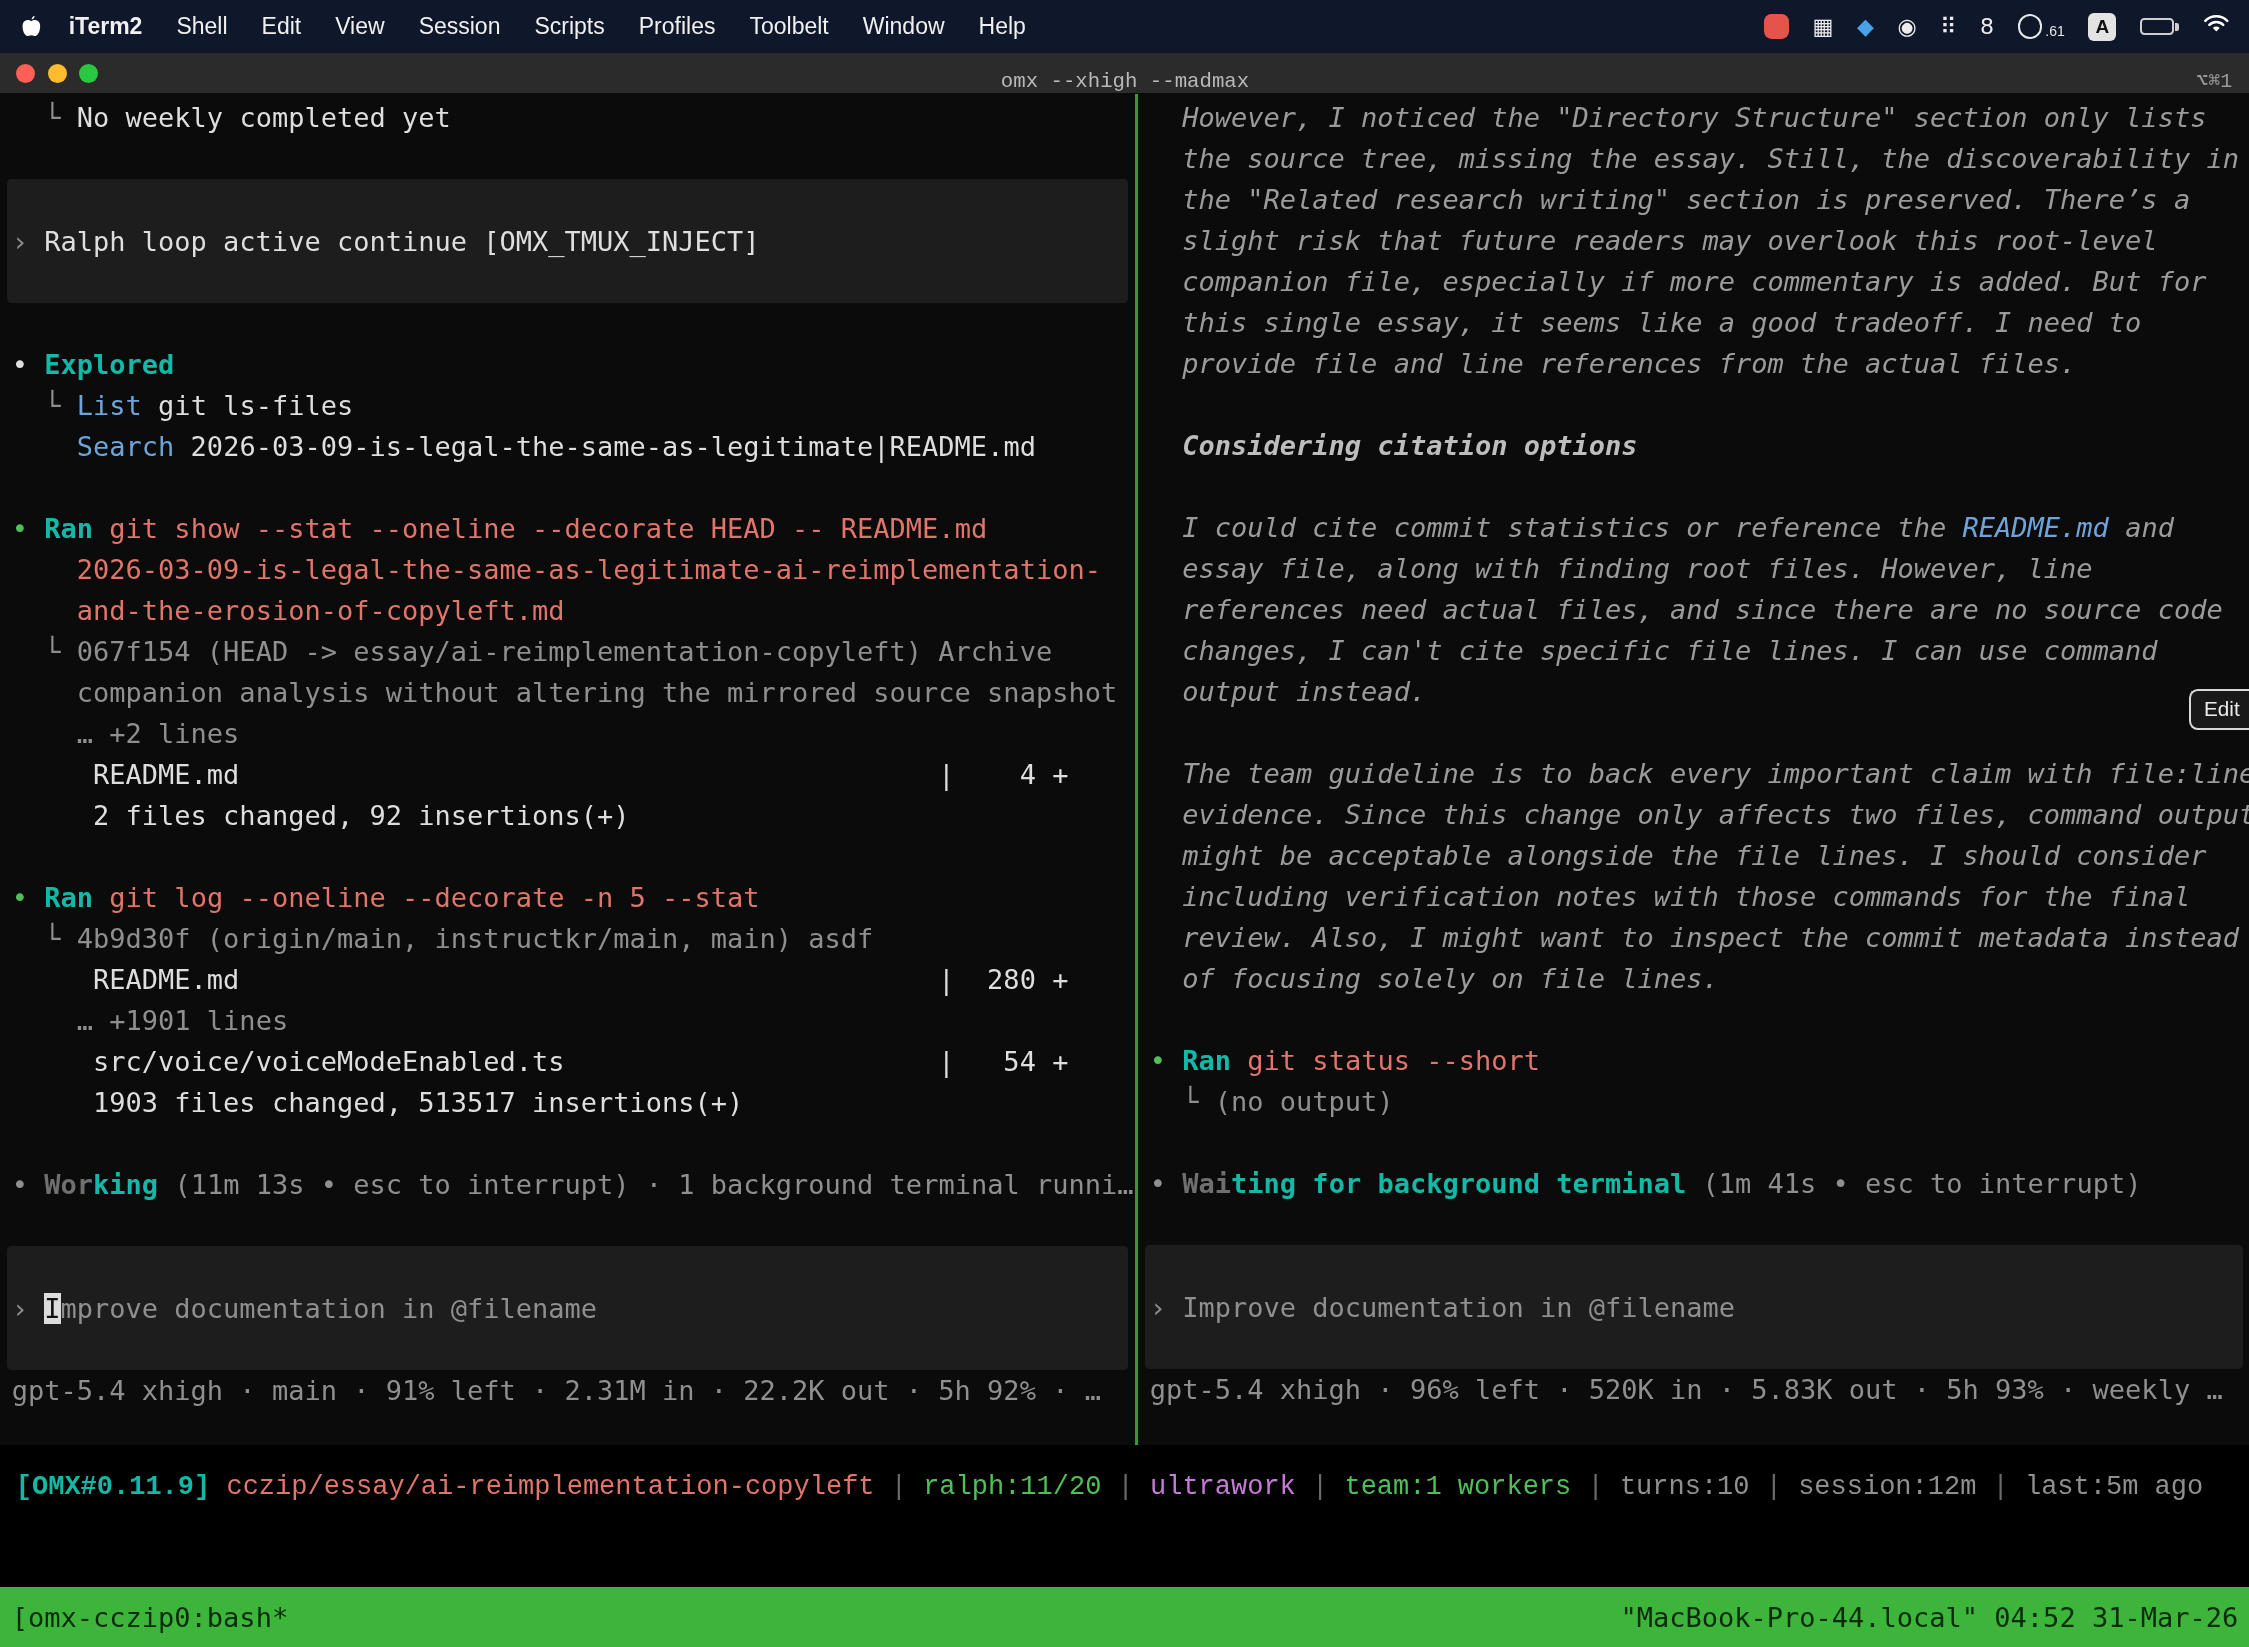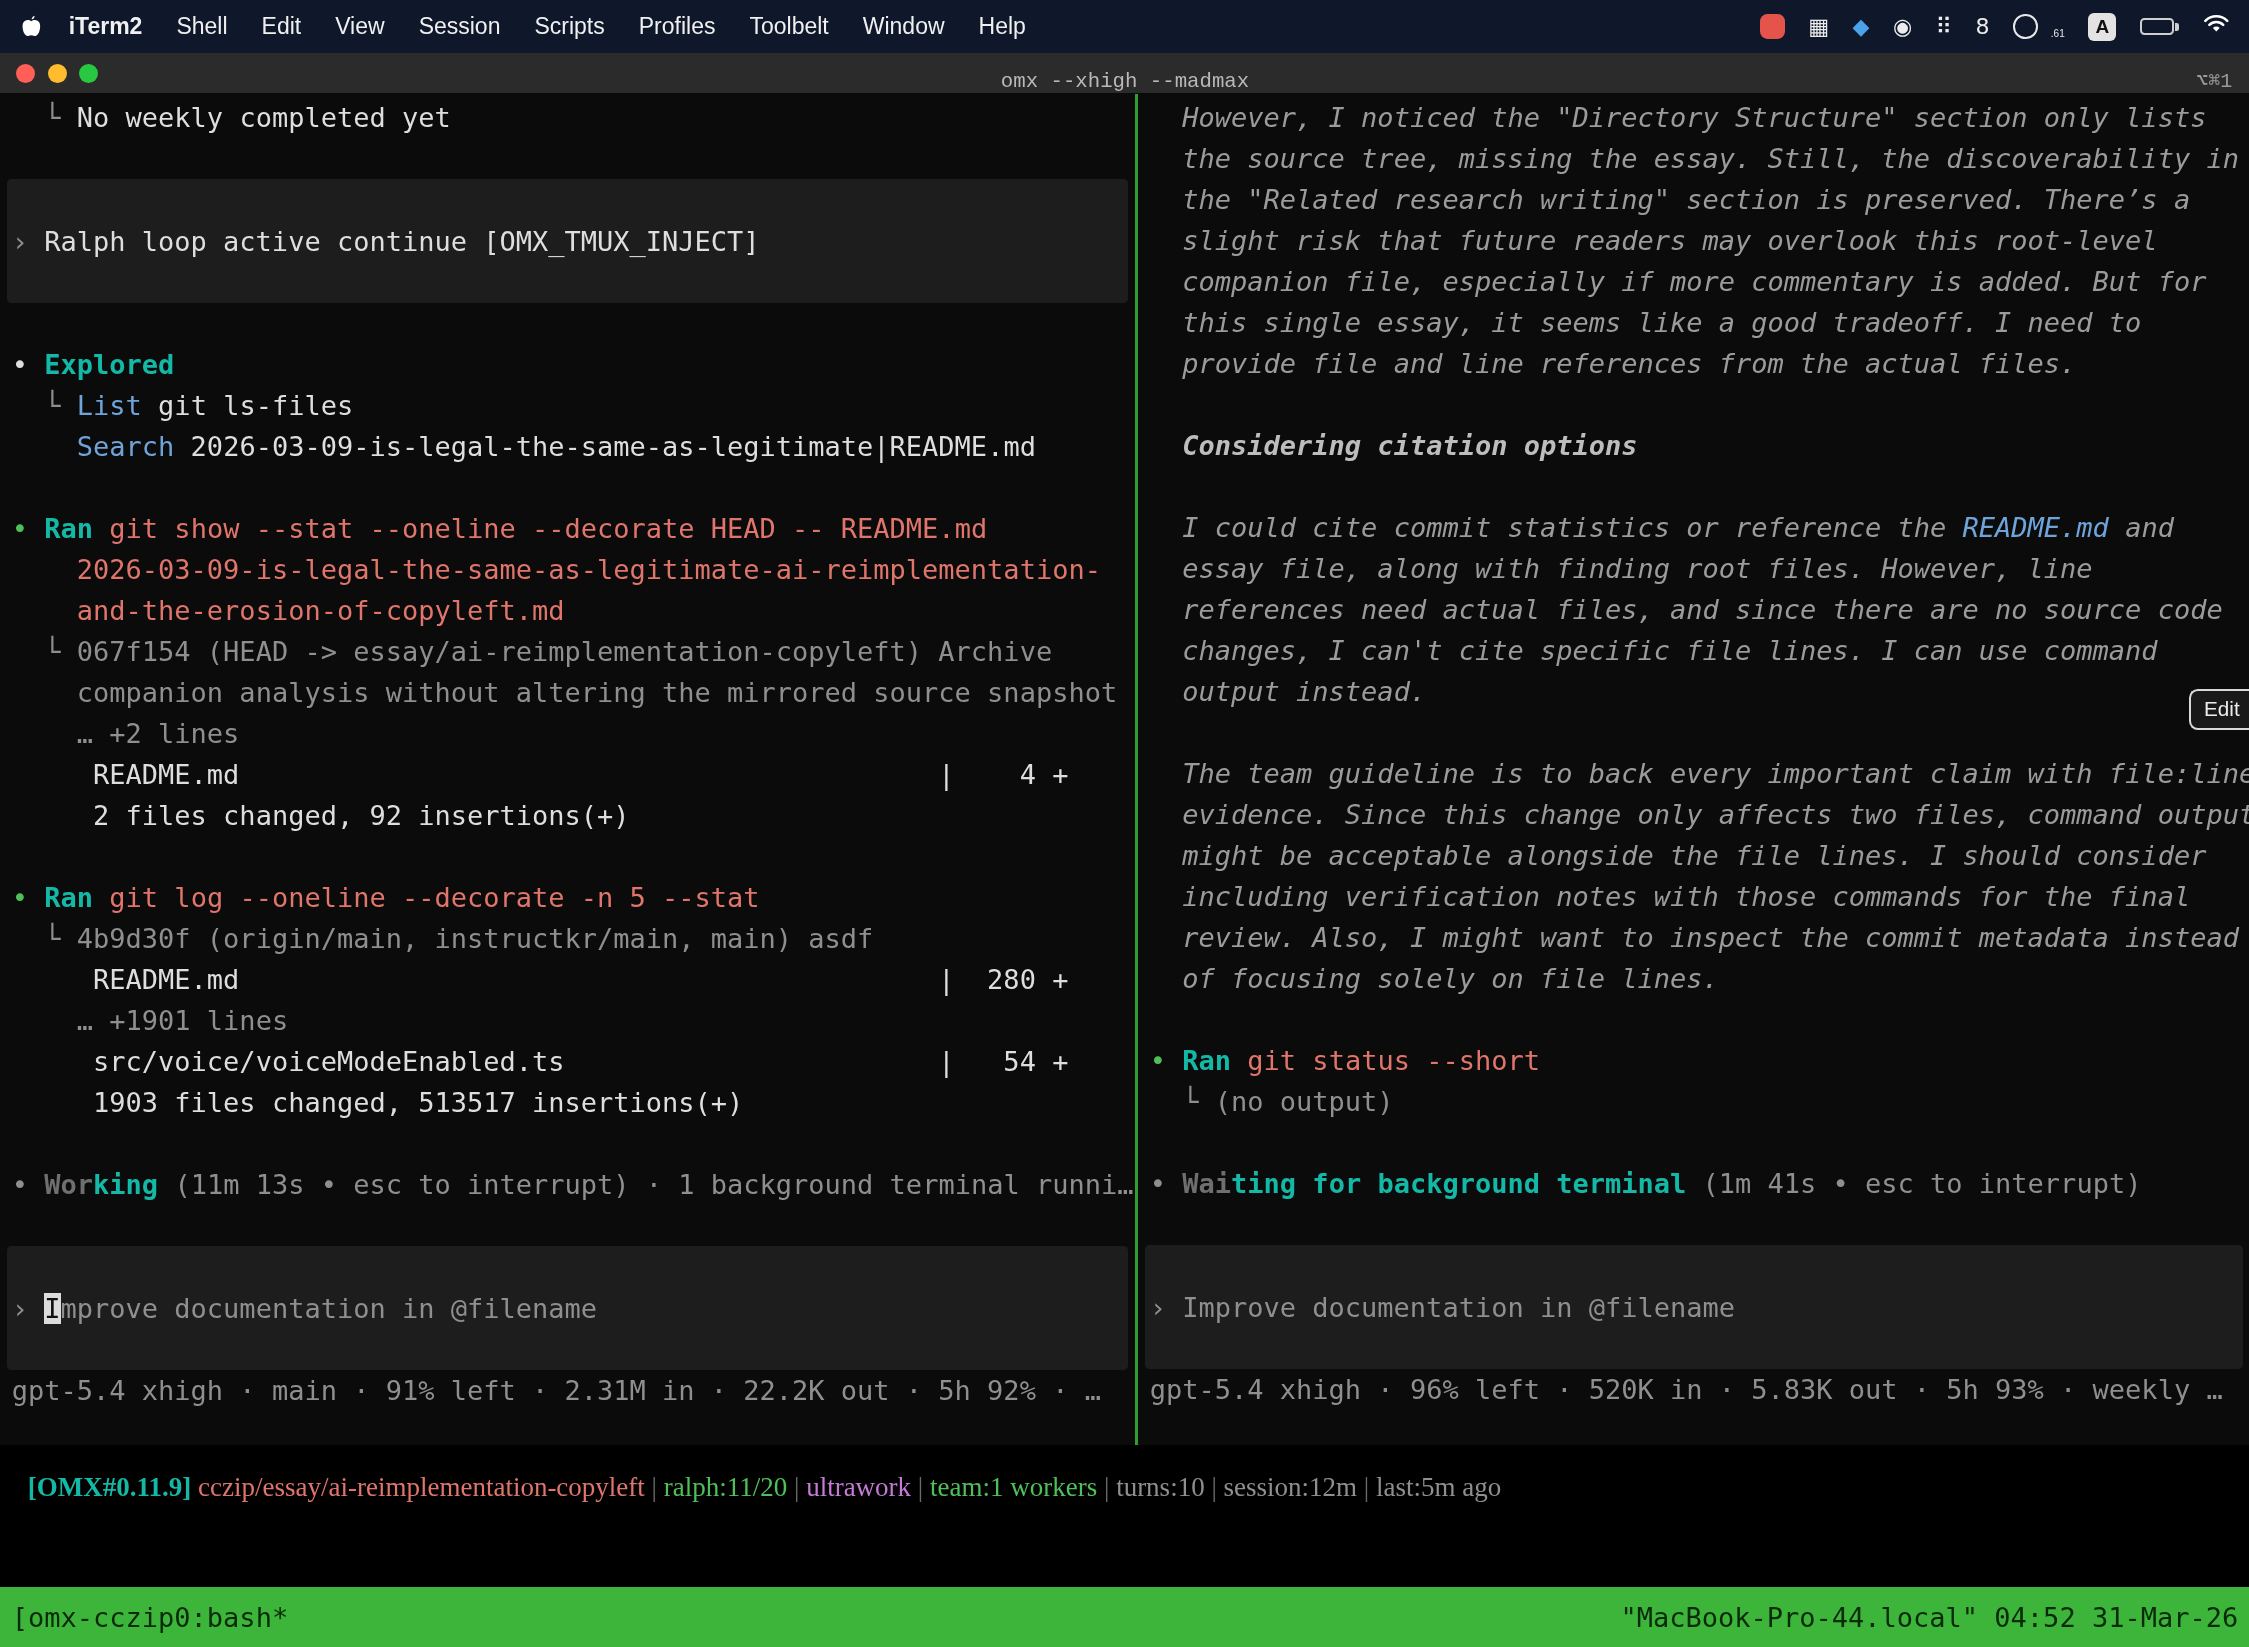--- a/index.html
+++ b/index.html
@@ -10,21 +10,21 @@
   .apple{margin-right:10.3px;display:flex;align-items:center;}
   .mi{padding:0 17px;}
   .mi.bold{font-weight:bold;}
   .mb-spacer{flex:1;}
   .mb-icons{display:flex;align-items:center;gap:23.6px;}
   .rec{width:25px;height:25px;border-radius:7.4px;background:#e5544b;}
   .mbi{font-size:22px;color:#ececec;font-family:"DejaVu Sans",sans-serif;}
   .mbi.blue{color:#4aa3e8;}
   .gaugewrap{display:flex;align-items:flex-end;}
   .gauge{width:20.7px;height:20.7px;border:2.2px solid #e8e8e8;border-radius:50%;}
-  .gauge-label{font-size:10px;color:#e8e8e8;margin-left:13px;}
+  .gauge-label{font-size:14px;color:#e8e8e8;margin-left:3px;}
   .abox{width:28px;height:28px;border-radius:5.9px;background:#e3e3e3;color:#111;font-family:"Liberation Sans",sans-serif;font-weight:bold;font-size:19px;display:flex;align-items:center;justify-content:center;}
   .battery{display:flex;align-items:center;}
   .batt-body{width:34px;height:17px;border:2.2px solid #cfcfcf;border-radius:4.4px;padding:1.5px;box-sizing:border-box;}
   .batt-fill{height:100%;width:62%;background:#fff;border-radius:1.5px;}
   .batt-nub{width:3.7px;height:8px;background:#cfcfcf;border-radius:0 2.2px 2.2px 0;margin-left:1.5px;}
 
   
   .titlebar{position:absolute;top:53px;left:0;right:0;height:41px;background:#2b2b2b;display:flex;align-items:flex-end;justify-content:center;color:#b9b9b9;font-family:Liberation Mono, monospace;font-size:20.7px;border-bottom:1.5px solid #0a0a0a;box-sizing:border-box;}
   .traffic{position:absolute;left:16px;top:0;height:41px;display:flex;align-items:center;gap:12.5px;}
   .tdot{width:19px;height:19px;border-radius:50%;}
@@ -52,21 +52,21 @@
   .sg-gbi{color:#bdbdbd;font-style:italic;font-weight:bold;}
   .sg-red{color:#e0756b;}
   .sg-blue{color:#6fa4da;}
   .sg-bluei{color:#6fa4da;font-style:italic;}
   .sg-green{color:#4fc058;}
   .sg-mag{color:#c57bd6;}
   .sg-dimb{color:#6f6f6f;font-weight:bold;}
   .sg-cursor{background:#dcdcdc;color:#101010;}
 
   
-  .omx-line{position:absolute;top:1467px;left:16px;right:0;height:41px;line-height:41px;font-family:Liberation Serif, serif;font-size:27px;white-space:pre;padding-left:11.8px;overflow:hidden;}
+  .omx-line{position:absolute;top:1467px;left:4px;right:0;height:41px;line-height:41px;font-family:Liberation Mono, monospace;font-size:27px;white-space:pre;padding-left:11.8px;overflow:hidden;}
 
   
   .tmux-bar{position:absolute;left:0;right:0;bottom:0;height:61px;background:#3db53a;color:#0a2b0a;display:flex;align-items:center;justify-content:space-between;padding:0 11.8px;font-family:"DejaVu Sans Mono",monospace;font-size:27px;white-space:pre;box-sizing:border-box;}
 
   
   .overlay{position:absolute;top:689px;right:0;padding:5.9px 10.3px 7.4px 13.3px;border:2.2px solid #d9d9d9;border-right:none;border-radius:8.9px 0 0 8.9px;background:#191919;color:#ececec;font-family:"Liberation Sans",sans-serif;font-size:20.7px;}
 </style>
 </head>
 <body>
 

